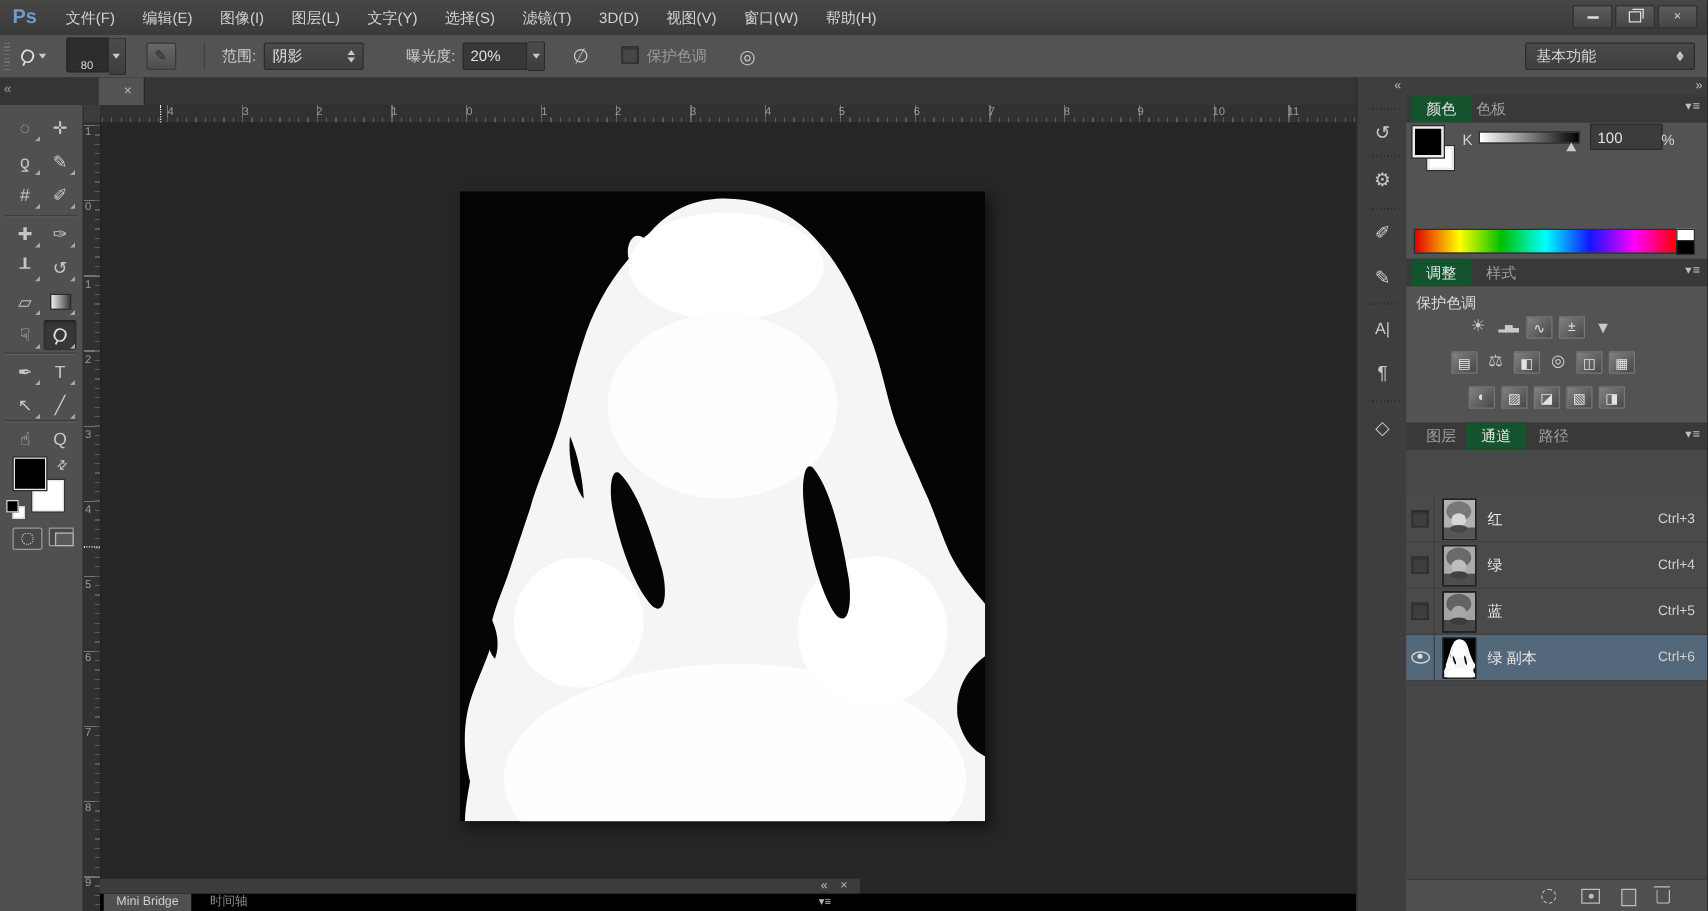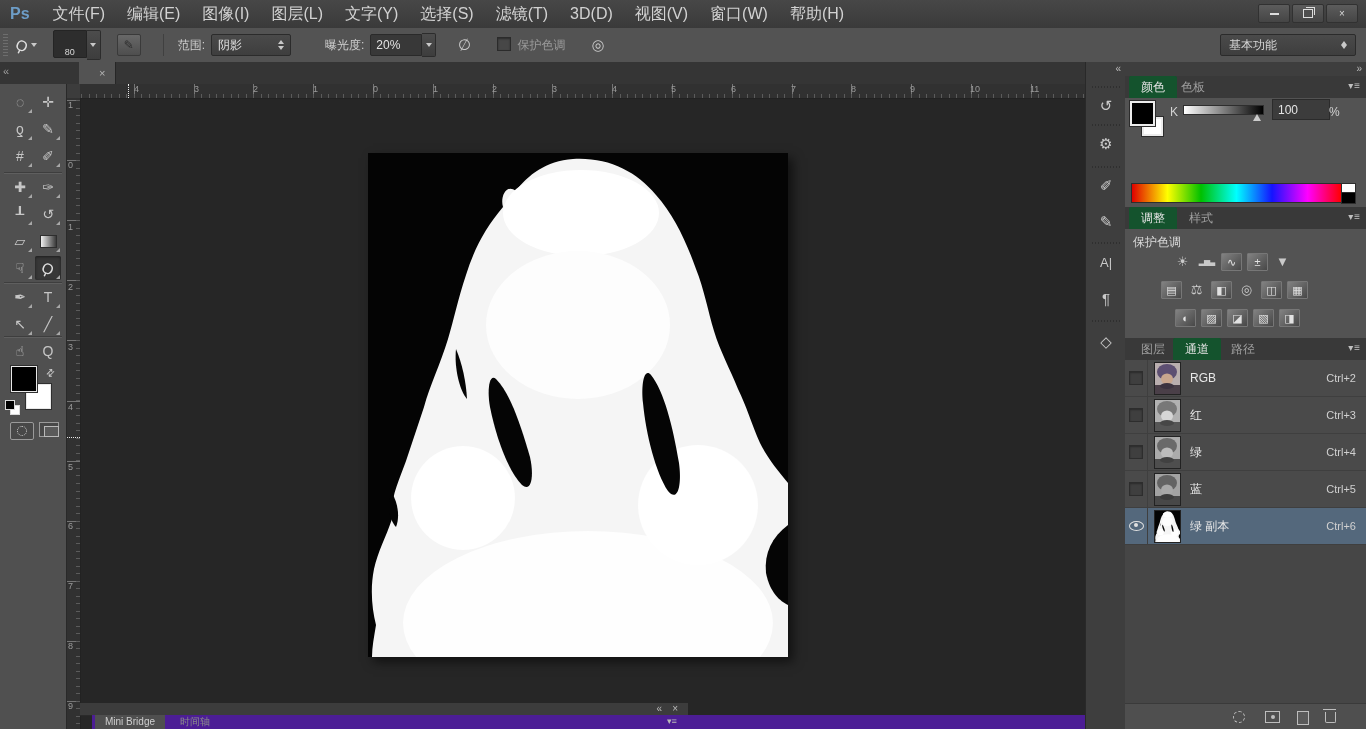--- a/index.html
+++ b/index.html
@@ -5,21 +5,21 @@
   html,body{margin:0;padding:0;background:#1d1d1d}
   #root{position:relative;width:1366px;height:729px;overflow:hidden;
         font-family:"Liberation Sans","DejaVu Sans",sans-serif;font-size:12px;color:#d9d9d9;
         background:#262626;-webkit-font-smoothing:antialiased}
 
   
   .menubar{position:absolute;left:0;top:0;width:1366px;height:28px;
            background:linear-gradient(#474747,#3a3a3a);border-bottom:1px solid #272727;
            display:flex;align-items:center}
   .ps-logo{color:#6d9dc7;font-weight:bold;font-size:16px;padding:0 12px 0 10px;letter-spacing:0}
-  .menu-item{padding:0 11px;line-height:28px;color:#d2d2d2;font-size:16px;cursor:default}
+  .menu-item{padding:0 11px;line-height:28px;color:#d2d2d2;font-size:12px;cursor:default}
   .win-controls{position:absolute;top:4px;right:8px;display:flex;gap:2px}
   .win-btn{width:30px;height:17px;background:linear-gradient(#5c5c5c,#454545);
            border:1px solid #313131;border-radius:2px;display:flex;align-items:center;justify-content:center;
            color:#d8d8d8;font-size:10px;line-height:1}
   .i-min{width:9px;height:2px;background:#ddd}
   .i-restore{width:8px;height:7px;border:1px solid #ddd;position:relative;background:#4e4e4e}
   .i-restore::before{content:'';position:absolute;top:-3px;left:2px;width:8px;height:7px;border:1px solid #ddd;border-bottom:none;border-left:none}
 
   
   .optbar{position:absolute;left:0;top:28px;width:1366px;height:34px;background:#535353;
@@ -99,21 +99,21 @@
        repeating-linear-gradient(180deg,#757575 0 1px,transparent 1px 60.1px);
      background-size:4px 700px,14px 700px;background-position:10px 2px,0 2px;background-repeat:no-repeat}
   .v-ruler span{position:absolute;left:2px;font-size:9px;color:#9a9a9a}
   .v-marker{position:absolute;left:0;top:339px;width:14px;height:0;border-top:1px dotted #e8e8e8}
   .doc-image{position:absolute;left:368px;top:153px;width:420px;height:504px;box-shadow:5px 5px 10px rgba(0,0,0,.55)}
   .doc-image svg{display:block}
 
   
   .mb-strip{position:absolute;left:80px;top:703px;width:608px;height:12px;background:#3c3c3c;border-bottom:1px solid #2a2a2a}
   .mb-icons{position:absolute;right:10px;top:0;color:#b9b9b9;font-size:10px;display:flex;gap:10px;line-height:12px}
-  .mb-tabs{position:absolute;left:92px;top:715px;width:1005px;height:14px;background:#4c1d95}
+  .mb-tabs{position:absolute;left:80px;top:715px;width:1005px;height:14px;background:#000000}
   .mb-tab{position:absolute;top:0;height:14px;padding:0 10px;font-size:10px;line-height:14px;color:#cfcfcf;background:#4f4f4f}
   .mb-tab.dim{background:transparent;color:#8b8b8b}
   .mb-menu{position:absolute;left:575px;top:1px;color:#b9b9b9;font-size:9px}
 
   
   .dock{position:absolute;left:1085px;top:62px;width:40px;height:667px;background:#3e3e3e;
         border-left:1px solid #292929;border-right:1px solid #292929}
   .dock-head{position:absolute;top:1px;right:5px;color:#bcbcbc;font-size:10px}
   .dock-ico{position:absolute;left:5px;width:30px;height:28px;display:flex;align-items:center;justify-content:center;
             color:#c9c9c9;font-size:15px}
@@ -491,36 +491,20 @@
     </div>
 
     <div class="phead" style="top:276px">
       <span class="ptab" style="left:4px">图层</span>
       <span class="ptab active" style="left:48px">通道</span>
       <span class="ptab" style="left:94px">路径</span>
       <span class="pmenu">▾≡</span>
     </div>
     <div class="ch-list">
 
-      <div class="ch-row" style="top:0">
-        <span class="eye-cell">
-            <span class="eye-box"></span>
-          </span>
-        <span class="ch-thumb">
-          <svg width="25" height="31" viewBox="0 0 25 31">
-              <rect width="25" height="31" fill="#b9aeae"></rect>
-              <ellipse cx="12" cy="9" rx="10" ry="8" fill="#5d4f72"></ellipse>
-              <ellipse cx="12" cy="16" rx="6" ry="5.5" fill="#c9a68e"></ellipse>
-              <rect x="0" y="22" width="25" height="9" fill="#4a3f48"></rect>
-              <ellipse cx="12" cy="23" rx="7" ry="3" fill="#3c3340"></ellipse>
-            </svg>
-        </span>
-        <span class="ch-label">RGB</span>
-        <span class="ch-short">Ctrl+2</span>
-      </div>
 
       <div class="ch-row" style="top:37px">
         <span class="eye-cell">
             <span class="eye-box"></span>
           </span>
         <span class="ch-thumb">
           <svg width="25" height="31" viewBox="0 0 25 31">
               <rect width="25" height="31" fill="#b2b2b2"></rect>
               <ellipse cx="12" cy="9" rx="10" ry="8" fill="#787878"></ellipse>
               <ellipse cx="12" cy="16" rx="6" ry="5.5" fill="#d6d6d6"></ellipse>

